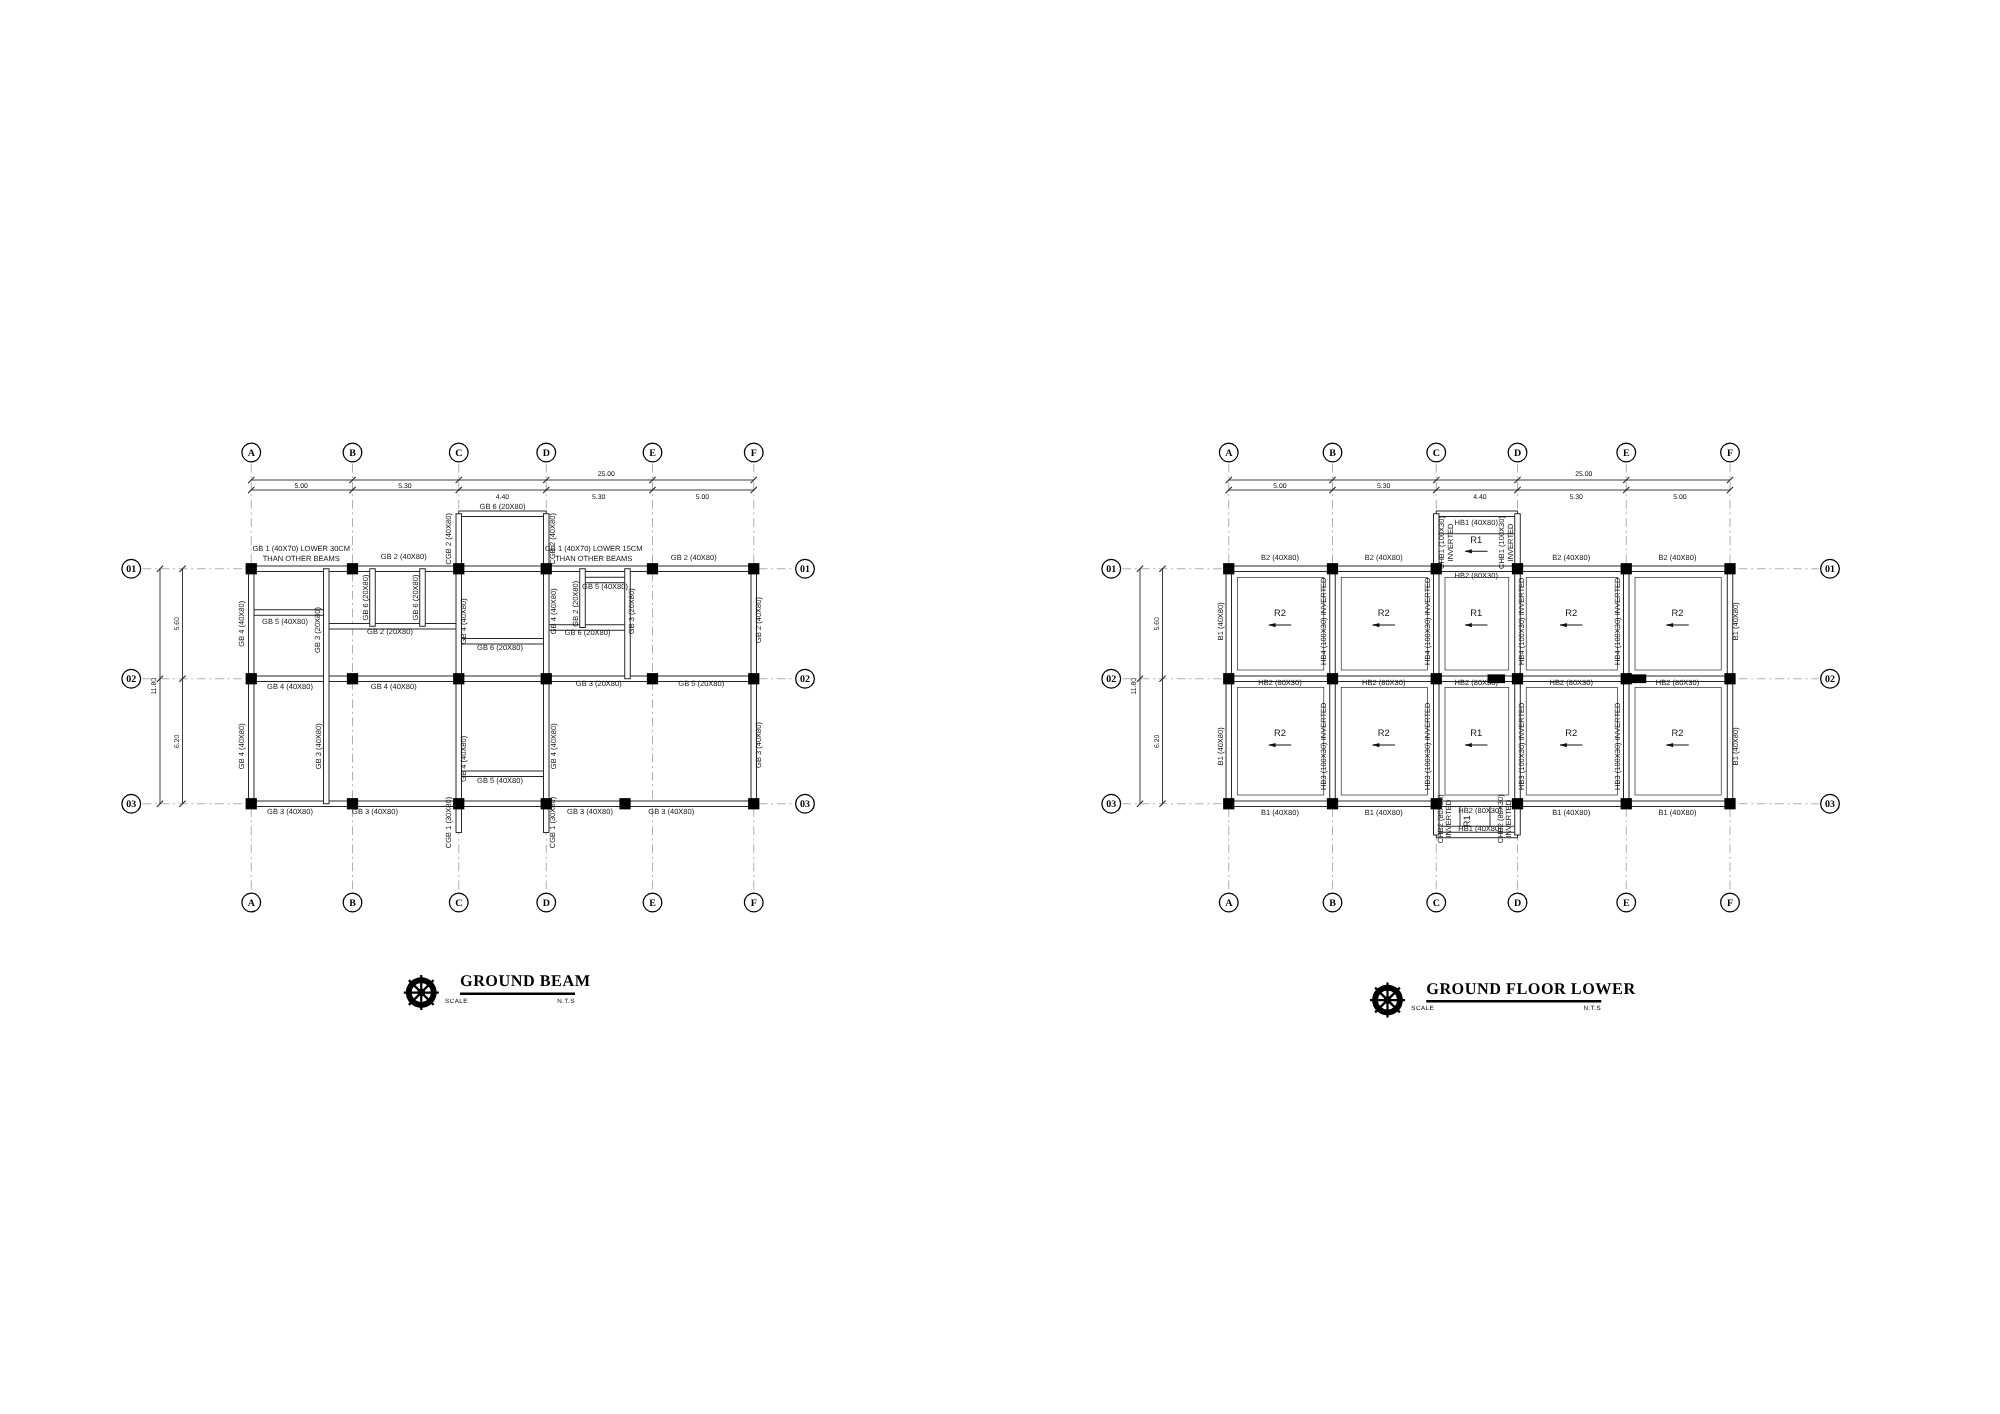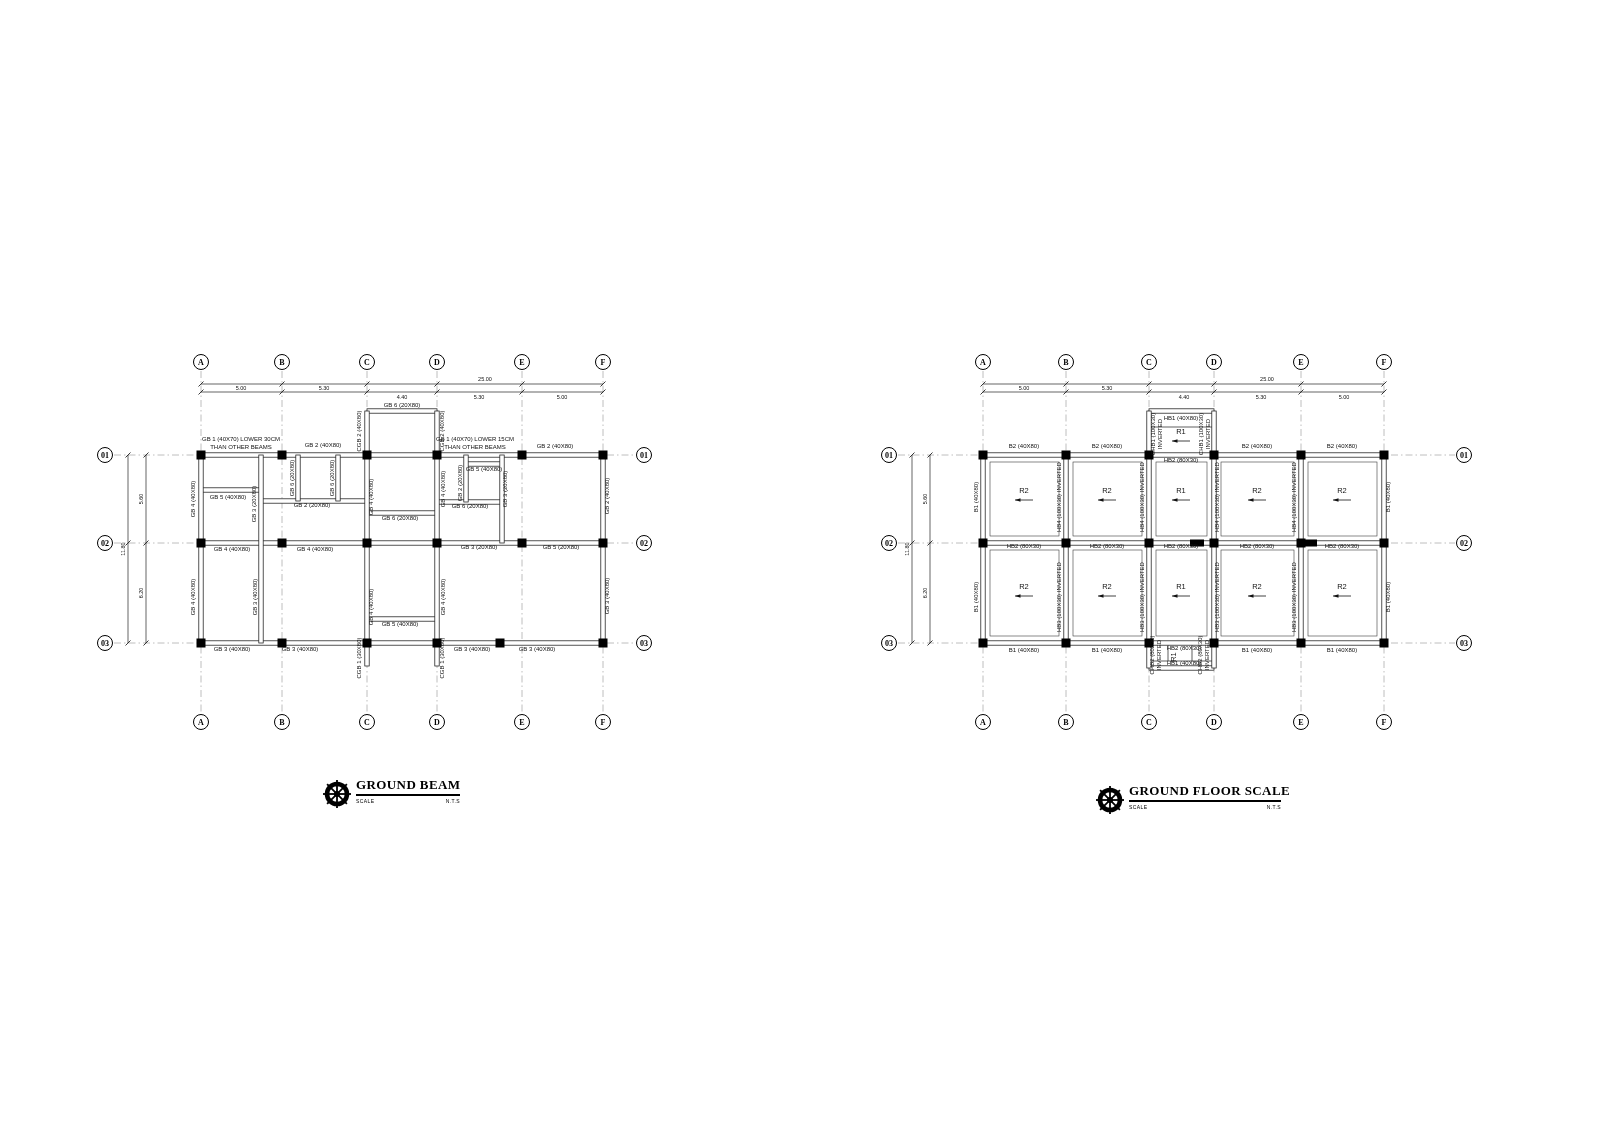--- a/index.html
+++ b/index.html
@@ -15,21 +15,21 @@
   .bub{fill:#fff;stroke:#000;stroke-width:1;}
   .bubt{font:bold 8px "Liberation Serif",serif;fill:#000;text-anchor:middle;}
   .lab{font:6px "Liberation Sans",sans-serif;fill:#111;text-anchor:middle;}
   .dlab{font:5.5px "Liberation Sans",sans-serif;fill:#111;text-anchor:middle;}
   .plab{font:7.5px "Liberation Sans",sans-serif;fill:#111;text-anchor:middle;}
   .arr{stroke:#111;stroke-width:0.8;}
   .arrh{fill:#111;}
   .tblock{position:absolute;display:flex;align-items:flex-start;}
   .wheel{flex:0 0 auto;}
   .tb-body{margin-left:2px;}
-  .tb-title{font-family:"Liberation Serif",serif;font-weight:bold;font-size:13px;letter-spacing:0.4px;color:#000;border-bottom:2.2px solid #000;padding:0 6px 1px 0;white-space:nowrap;}
+  .tb-title{font-family:"Liberation Serif",serif;font-weight:bold;font-size:13px;letter-spacing:0.4px;color:#000;border-bottom:2.2px solid #000;padding:0 6px 1px 0;white-space:nowrap;margin-left:12px;}
   .tb-sub{display:flex;justify-content:space-between;font-size:5px;letter-spacing:0.4px;color:#000;margin-top:1.5px;}
 </style>
 </head>
 <body>
 
 <svg id="canvas" width="1600" height="1131">
     <line x1="201" y1="371" x2="201" y2="713" class="cl"></line>
     <line x1="282" y1="371" x2="282" y2="713" class="cl"></line>
     <line x1="367" y1="371" x2="367" y2="713" class="cl"></line>
     <line x1="437" y1="371" x2="437" y2="713" class="cl"></line>
@@ -400,19 +400,19 @@
     <g stroke="#000" stroke-width="1.8">
       <line x1="0" y1="-14" x2="0" y2="14"></line>
         <line x1="-14" y1="0" x2="14" y2="0"></line>
       <line x1="-9.9" y1="-9.9" x2="9.9" y2="9.9"></line>
         <line x1="-9.9" y1="9.9" x2="9.9" y2="-9.9"></line>
     </g>
     <circle r="10" fill="none" stroke="#000" stroke-width="4.6"></circle>
     <circle r="3" fill="#000"></circle>
   </svg>
   <div class="tb-body" style="width:152px;">
-    <div class="tb-title">GROUND FLOOR SCALE</div>
+    <div class="tb-title">GROUND FLOOR LOWER</div>
     <div class="tb-sub">
       <span>SCALE</span>
       <span>N.T.S</span>
     </div>
   </div>
 </div>
 
 </body></html>

